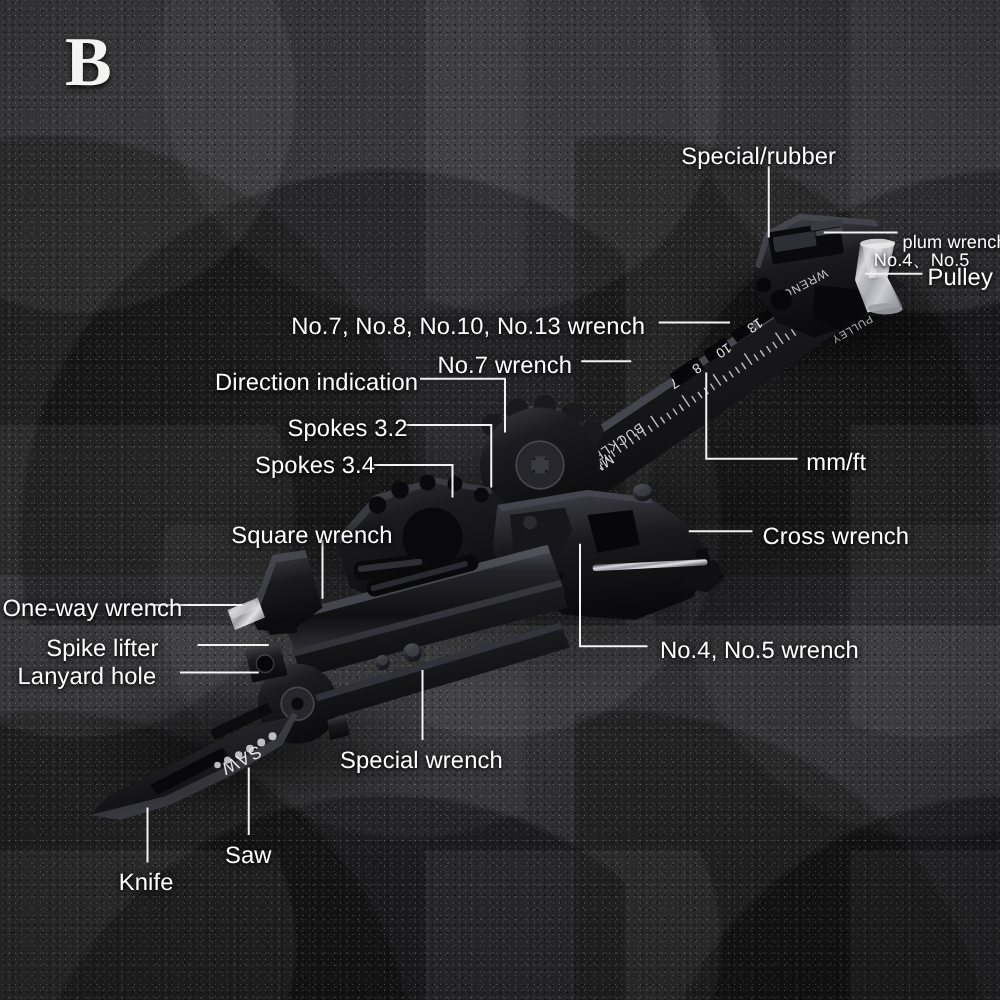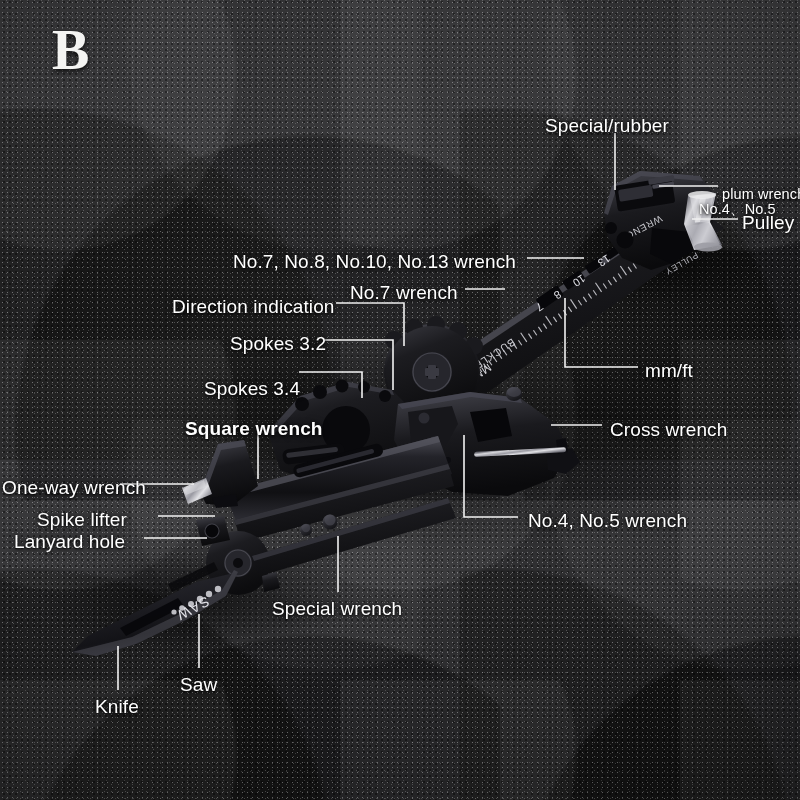--- a/index.html
+++ b/index.html
@@ -418,23 +418,23 @@
 
   <div id="labels">
       <div class="lbl" style="left: 545px; top: 115px;">Special/rubber</div>
       <div class="lbl sm" style="left: 699px; top: 165px; margin-top: 36px;">No.4、No.5</div>
       <div class="lbl sm" style="left: 722px; top: 186px;">plum wrench</div>
       <div class="lbl" style="left: 742px; top: 212px;">Pulley</div>
       <div class="lbl" style="left: 233px; top: 251px;">No.7, No.8, No.10, No.13 wrench</div>
       <div class="lbl" style="left: 350px; top: 282px;">No.7 wrench</div>
       <div class="lbl" style="left: 172px; top: 296px; text-align: right;">Direction indication</div>
       <div class="lbl" style="left: 230px; top: 333px;">Spokes 3.2</div>
-      <div class="lbl" style="left: 204px; top: 378px;">Spokes 3.4</div>
+      <div class="lbl" style="left: 204px; top: 362px;">Spokes 3.4</div>
       <div class="lbl" style="left: 645px; top: 360px;">mm/ft</div>
-      <div class="lbl" style="left: 185px; top: 418px; font-weight: bold;">Square wrench</div>
+      <div class="lbl" style="left: 185px; top: 418px;">Square wrench</div>
       <div class="lbl" style="left: 610px; top: 419px;">Cross wrench</div>
       <div class="lbl" style="left: 2px; top: 477px;">One-way wrench</div>
       <div class="lbl" style="left: 37px; top: 509px;">Spike lifter</div>
       <div class="lbl" style="left: 528px; top: 510px;">No.4, No.5 wrench</div>
       <div class="lbl" style="left: 14px; top: 531px;">Lanyard hole</div>
       <div class="lbl" style="left: 272px; top: 598px;">Special wrench</div>
       <div class="lbl" style="left: 180px; top: 674px;">Saw</div>
       <div class="lbl" style="left: 95px; top: 696px;">Knife</div>
     </div>
 

